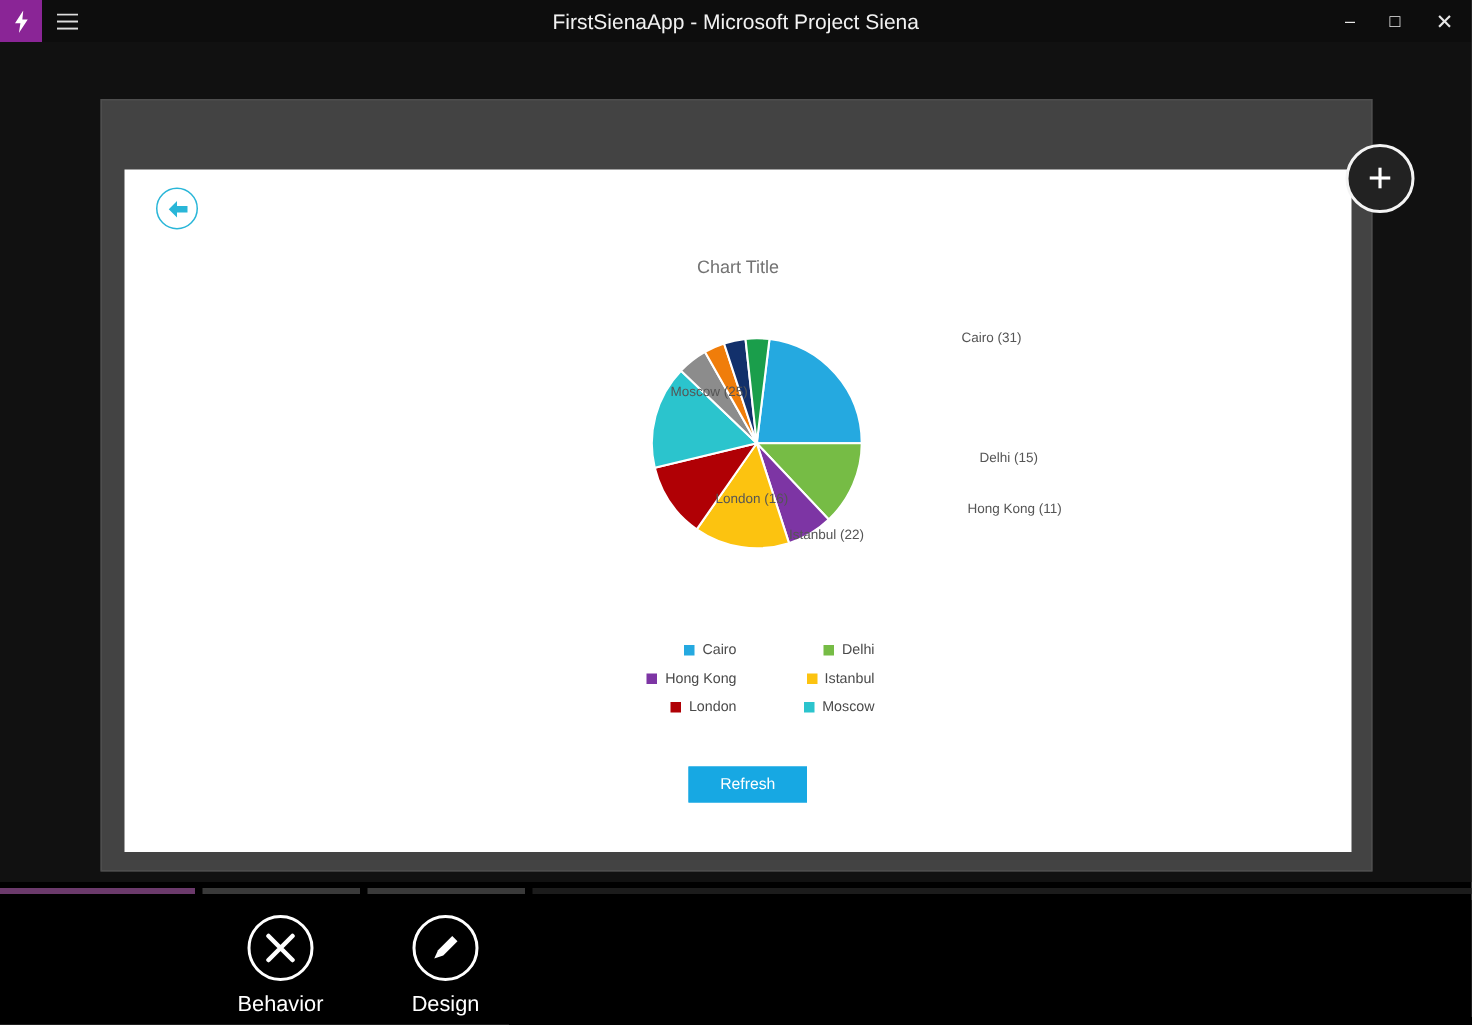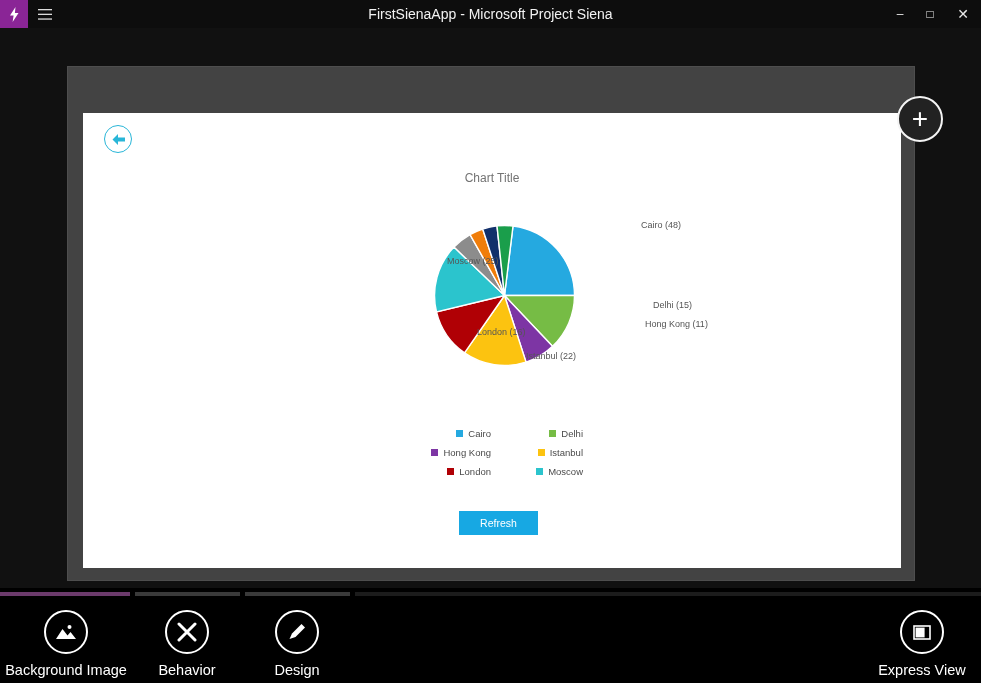--- a/index.html
+++ b/index.html
@@ -185,23 +185,23 @@
 
             <path d="M0 0 L-34.5 -60.9 A70 70 0 0 1 -21.8 -66.5 Z" fill="#f07d0a" stroke="#fff" stroke-width="1.4"></path>
 
             <path d="M0 0 L-21.8 -66.5 A70 70 0 0 1 -7.5 -69.6 Z" fill="#12306b" stroke="#fff" stroke-width="1.4"></path>
 
             <path d="M0 0 L-7.5 -69.6 A70 70 0 0 1 8.5 -69.5 Z" fill="#1a9e4b" stroke="#fff" stroke-width="1.4"></path>
           </g>
         </svg>
       </div>
 
-      <div class="slice-label" style="left:558px; top:107px;">Cairo (48)</div>
+      <div class="slice-label" style="left:558px; top:107px;">Cairo (31)</div>
       <div class="slice-label" style="left:570px; top:187px;">Delhi (15)</div>
-      <div class="slice-label" style="left:546px; top:206px;padding-left:16px;">Hong Kong (11)</div>
+      <div class="slice-label" style="left:546px; top:221px;padding-left:16px;">Hong Kong (11)</div>
       <div class="slice-label" style="left:443px; top:238px;">Istanbul (22)</div>
       <div class="slice-label" style="left:394px; top:214px;text-align:center;">London (16)</div>
       <div class="slice-label" style="left:364px; top:143px;">Moscow (25)</div>
 
       <div class="legend">
         <div class="legend-item">
           <span class="legend-swatch" style="background:#25a9e0"></span>
           <span class="legend-label">Cairo</span>
         </div>
         <div class="legend-item">
@@ -237,51 +237,33 @@
 
 <div class="tabstrip">
   <div class="tabseg" style="left:0px; width:130px; background:#6b3a6b;"></div>
   <div class="tabseg" style="left:135px; width:105px; background:#3a3a3a;"></div>
   <div class="tabseg" style="left:245px; width:105px; background:#3a3a3a;"></div>
   <div class="tabseg" style="left:355px; width:626px; background:#1c1c1c;"></div>
 </div>
 
 <div class="bottombar">
 
-  <div class="cmd" style="left:0px; width:132px;">
-    <div class="cmd-icon">
-      <svg width="22" height="20" viewBox="0 0 22 20">
-        <path d="M1 17 L7.5 7 L12.5 13.5 L15.5 10 L21 17 Z" fill="#fff"></path>
-        <circle cx="14.5" cy="5" r="2" fill="#fff"></circle>
-      </svg>
-    </div>
-    <div class="cmd-label">Background Image</div>
-  </div>
 
   <div class="cmd" style="left:132px; width:110px;">
     <div class="cmd-icon">
       <svg width="22" height="20" viewBox="0 0 22 20">
         <path d="M3 2 L19 18 M19 2 L3 18" stroke="#fff" stroke-width="3" stroke-linecap="round" fill="none"></path>
       </svg>
     </div>
     <div class="cmd-label">Behavior</div>
   </div>
 
   <div class="cmd" style="left:242px; width:110px;align-items:center;">
     <div class="cmd-icon">
       <svg width="22" height="20" viewBox="0 0 22 20">
         <path d="M3.5 17 L6 11.5 L15.5 2 L19 5.5 L9.5 15 Z" fill="#fff"></path>
       </svg>
     </div>
     <div class="cmd-label">Design</div>
   </div>
 
-  <div class="cmd" style="left:863px; width:118px;">
-    <div class="cmd-icon">
-      <svg width="22" height="20" viewBox="0 0 22 20">
-        <rect x="3" y="4" width="16" height="13" fill="none" stroke="#fff" stroke-width="1.6"></rect>
-        <rect x="4.6" y="5.6" width="9" height="9.8" fill="#fff"></rect>
-      </svg>
-    </div>
-    <div class="cmd-label">Express View</div>
-  </div>
 
 </div>
 
 </body></html>

